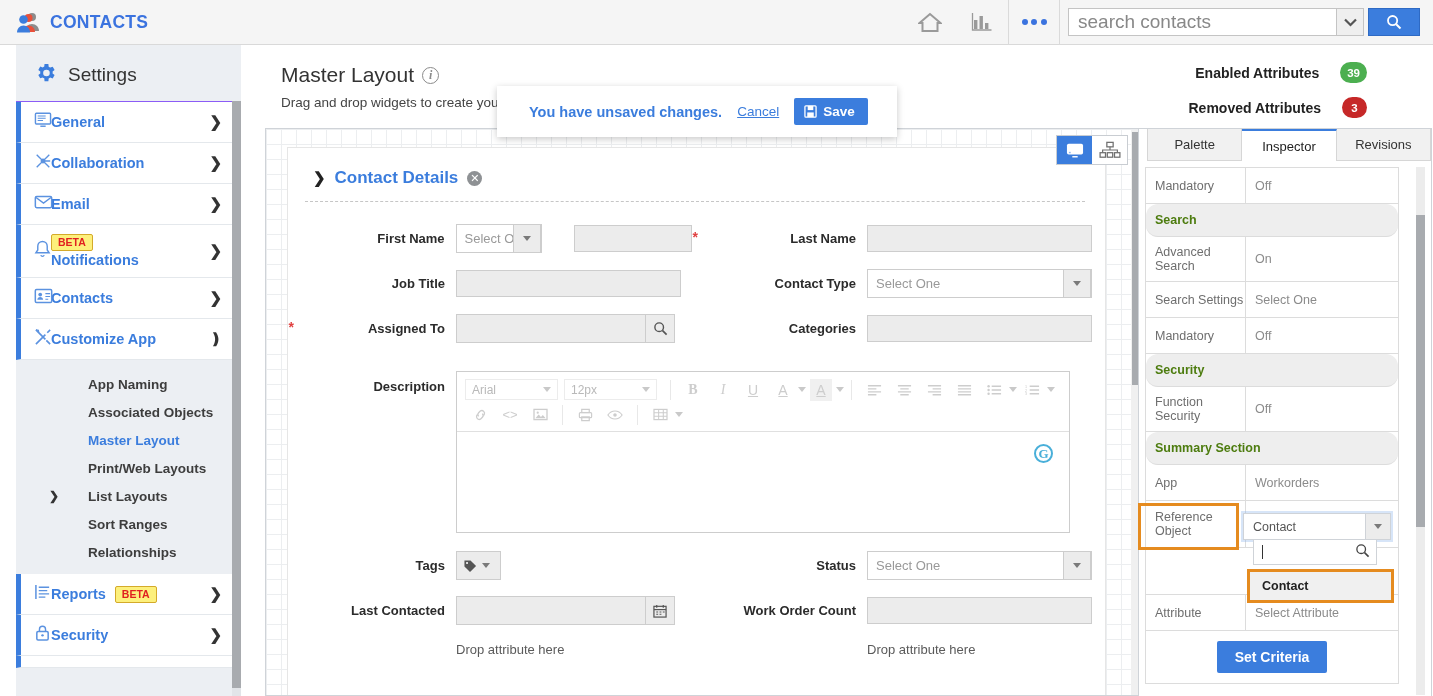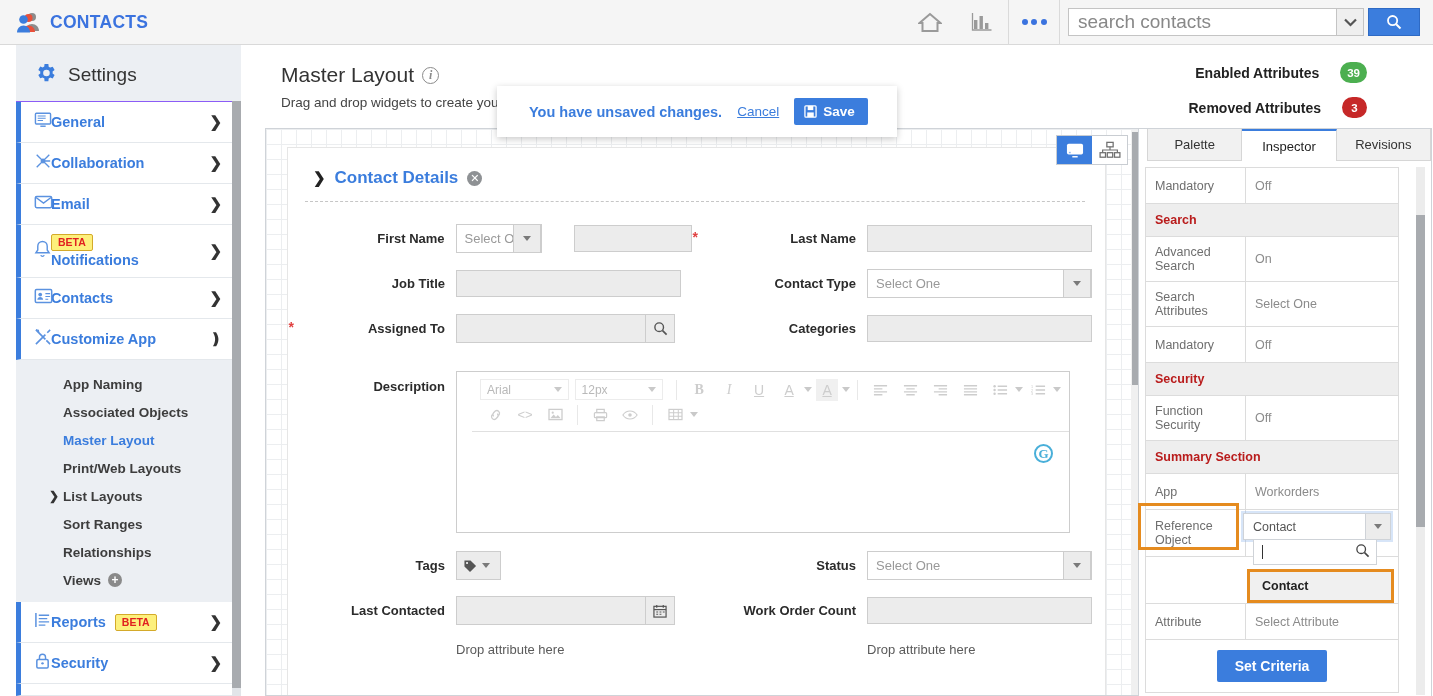--- a/index.html
+++ b/index.html
@@ -67,21 +67,21 @@
     color: #333; font-size: 15px; font-weight: bold;
   }
   .beta-badge {
     display: inline-block; background: #fdf07c; border: 1px solid #d4aa2a;
     color: #e02020; font-size: 10.5px; font-weight: bold; padding: 1px 6px;
     border-radius: 2px; line-height: 13px;
   }
   .notif-stack { display: flex; flex-direction: column; align-items: flex-start; gap: 1px; }
   .subnav { background: #eceff3; padding: 10px 0 8px 0; }
   .subitem {
-    height: 28px; display: flex; align-items: center; padding-left: 47px;
+    height: 28px; display: flex; align-items: center; padding-left: 72px;
     font-size: 13.5px; color: #3d3d3d; font-weight: bold; position: relative;
   }
   .subitem.active { color: #3b7ddd; }
   .subitem .subchev { position: absolute; left: 33px; font-size: 12px; color: #333; }
   .plus-circle {
     display: inline-flex; align-items: center; justify-content: center;
     width: 14px; height: 14px; border-radius: 50%; background: #8a8a8a;
     color: #fff; font-size: 12px; line-height: 1; margin-left: 7px; font-weight: bold;
   }
   .sb-scroll {
@@ -245,21 +245,21 @@
   .pkey {
     width: 100px; padding: 8px 0 8px 9px; font-size: 12.5px; color: #6e6e6e;
     border-right: 1px solid #dcdcdc; display: flex; align-items: center;
   }
   .pval {
     flex: 1; padding: 8px 0 8px 9px; font-size: 12.5px; color: #8b8b8b;
     display: flex; align-items: center;
   }
   .pgroup {
     background: #eeeeee; border-bottom: 1px solid #dcdcdc; padding: 9px 0 9px 9px;
-    font-size: 12.5px; font-weight: bold; color: #b91c1c;
+    font-size: 12.5px; font-weight: bold; color: #4d7c0f; border-radius: 12px;
   }
   .set-criteria-row {
     border-bottom: 1px solid #dcdcdc; display: flex; align-items: center;
     justify-content: center; padding: 10px 0;
   }
   .set-criteria {
     background: #3b7ddd; color: #fff; font-size: 14px; font-weight: bold;
     padding: 8px 18px; border-radius: 2px;
   }
   .insp-scroll {
@@ -460,24 +460,20 @@
       <div class="subitem">
         <span class="subchev">❯</span>
         <span>List Layouts</span>
       </div>
       <div class="subitem">
         <span>Sort Ranges</span>
       </div>
       <div class="subitem">
         <span>Relationships</span>
       </div>
-      <div class="subitem">
-        <span>Views</span>
-        <span class="plus-circle">+</span>
-      </div>
     </div>
 
     <div class="navitem">
       <span class="nav-ico">
         <svg width="18" height="17" viewBox="0 0 19 18">
             <path d="M2 1.5v15" stroke="#5b92e0" stroke-width="1.6"></path>
             <path d="M5 4h11M5 7.5h9M5 11h11M5 14.5h7" stroke="#5b92e0" stroke-width="1.4"></path>
           </svg>
       </span>
       <span class="nav-label">Reports</span>
@@ -606,21 +602,21 @@
             </div>
           </div>
           <div class="fcol">
             <div class="flabel" style="width:175px;">Categories</div>
             <div class="inp" style="width:225px;"></div>
           </div>
         </div>
 
         <div style="display:flex; margin-top:20px;">
           <div class="flabel" style="width:168px; padding-top:8px;">Description</div>
-          <div class="rte" style="width:614px;padding-left:15px;">
+          <div class="rte" style="width:614px;">
             <div class="rte-toolbar">
               <div class="rte-line">
                 <div class="rte-sel">
                   <span>Arial</span>
                   <span class="tri tri-lite"></span>
                 </div>
                 <div class="rte-sel">
                   <span>12px</span>
                   <span class="tri tri-lite"></span>
                 </div>
@@ -805,21 +801,21 @@
           <div class="pval">Off</div>
         </div>
 
         <div class="pgroup">Search</div>
 
         <div class="prow">
           <div class="pkey">Advanced Search</div>
           <div class="pval">On</div>
         </div>
         <div class="prow">
-          <div class="pkey">Search Attributes</div>
+          <div class="pkey">Search Settings</div>
           <div class="pval">Select One</div>
         </div>
         <div class="prow">
           <div class="pkey">Mandatory</div>
           <div class="pval">Off</div>
         </div>
 
         <div class="pgroup">Security</div>
 
         <div class="prow">

